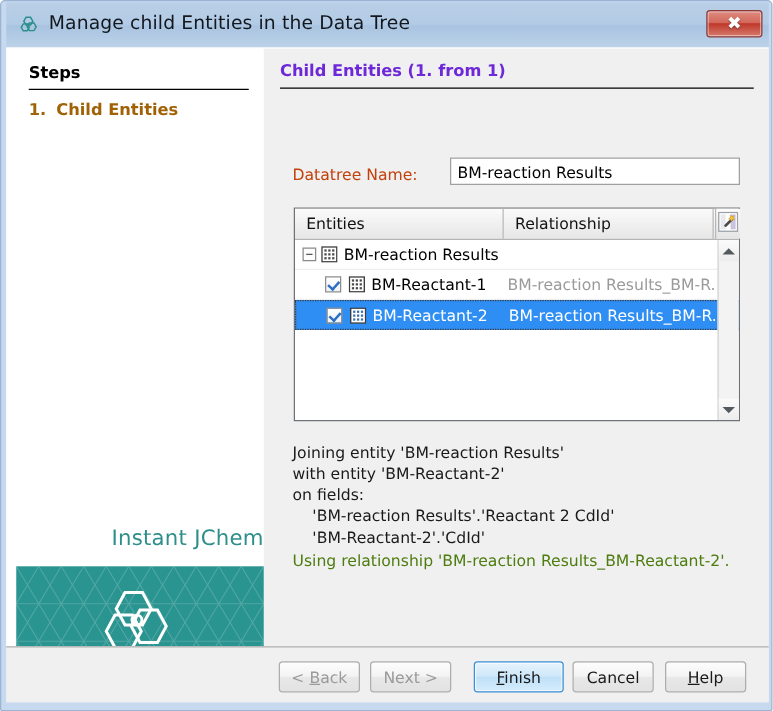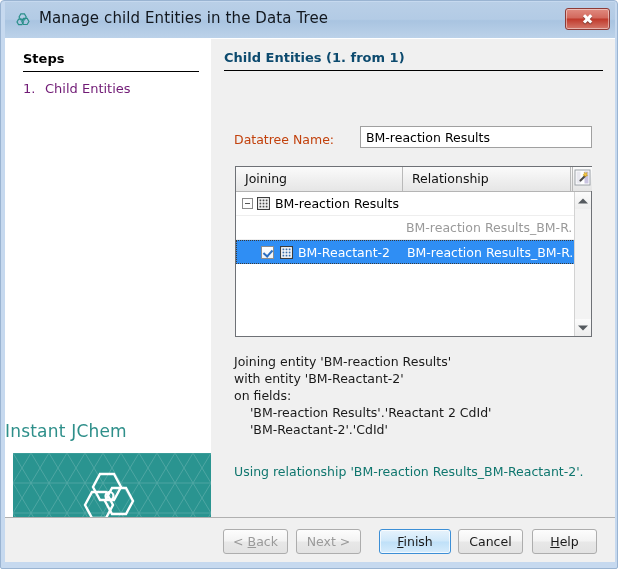--- a/index.html
+++ b/index.html
@@ -107,32 +107,32 @@
     left: 18px; top: 32px;
     width: 176px;
     height: 0;
     border-top: 1px solid #000000;
   }
   .step-item {
     position: absolute;
     left: 18px; top: 42px;
     width: 180px;
     font-size: 13px;
-    font-weight: normal;
-    color: #701a75;
+    font-weight: bold;
+    color: #a16207;
     white-space: nowrap;
   }
   .step-num { display: inline-block; width: 22px; }
 
   
   .brand-label {
     position: absolute;
     left: 0; top: 382px;
     width: 206px;
-    text-align: left;
+    text-align: right;
     font-size: 17px;
     color: #2e8f8a;
     letter-spacing: 0.2px;
   }
   .brand-panel {
     position: absolute;
     left: 8px; top: 414px;
     width: 198px;
     height: 90px;
     background: #2a9490;
@@ -157,21 +157,21 @@
     left: 207px; top: 0;
     width: 403px;
     height: 478px;
     background: #f0f0f0;
   }
   .panel-title {
     position: absolute;
     left: 12px; top: 11px;
     font-size: 13px;
     font-weight: bold;
-    color: #0c4a6e;
+    color: #6d28d9;
     white-space: nowrap;
   }
   .panel-rule {
     position: absolute;
     left: 12px; top: 31px;
     width: 379px;
     height: 0;
     border-top: 1px solid #000000;
   }
 
@@ -368,24 +368,24 @@
     position: absolute;
     left: 22px; top: 314px;
     width: 370px;
     font-size: 12.5px;
     color: #1a1a1a;
     line-height: 17px;
     white-space: pre;
   }
   .info-text2 {
     position: absolute;
-    left: 22px; top: 424px;
+    left: 22px; top: 401px;
     width: 370px;
     font-size: 12.5px;
-    color: #0f766e;
+    color: #4d7c0f;
     line-height: 17px;
     white-space: pre;
   }
 
   
   .button-bar {
     position: absolute;
     left: 0; top: 478px;
     width: 610px;
     height: 44px;
@@ -473,21 +473,21 @@
 
       <div class="main-panel">
         <div class="panel-title">Child Entities (1. from 1)</div>
         <div class="panel-rule"></div>
 
         <div class="dt-label">Datatree Name:</div>
         <input class="dt-input" type="text" value="BM-reaction Results" style="">
 
         <div class="table-wrap">
           <div class="thead">
-            <div class="th th-entities">Joining</div>
+            <div class="th th-entities">Entities</div>
             <div class="th th-rel">Relationship</div>
             <div class="th-btn">
               <svg class="wand-icon" viewBox="0 0 17 17">
                 <rect x="1" y="1" width="15" height="15" fill="#ffffff" stroke="#9aa0a6" stroke-width="1"></rect>
                 <rect x="2.5" y="2.5" width="4" height="12" fill="#e8e8ef"></rect>
                 <rect x="10.5" y="2.5" width="4" height="12" fill="#c9c3e0"></rect>
                 <path d="M6.5,11.5 L11.5,6.5" stroke="#4a4a4a" stroke-width="2.2" stroke-linecap="round"></path>
                 <path d="M10.2,3.2 l1.4,1.0 l1.6,-0.6 l-0.5,1.6 l1.0,1.4 l-1.7,0.1 l-0.9,1.4 l-0.6,-1.6 l-1.6,-0.5 l1.4,-0.9 z" fill="#f5c542" stroke="#c79a18" stroke-width="0.5"></path>
               </svg>
             </div>
@@ -511,20 +511,39 @@
                       <rect x="5.6" y="8.7" width="1.8" height="1.8"></rect>
                       <rect x="8.7" y="8.7" width="1.8" height="1.8"></rect>
                     </g>
                 </svg>
                 <span class="row-label">BM-reaction Results</span>
               </div>
               <div class="cell-rel"></div>
             </div>
 
             <div class="trow">
+              <div class="cell-entities">
+                <span class="indent"></span>
+                <span class="checkbox"></span>
+                <svg class="grid-icon" viewBox="0 0 13 13">
+                  <rect x="0.5" y="0.5" width="12" height="12" fill="#ffffff" stroke="#3c3c3c" stroke-width="1.2"></rect>
+                  <g fill="#4a4a4a">
+                      <rect x="2.5" y="2.5" width="1.8" height="1.8"></rect>
+                      <rect x="5.6" y="2.5" width="1.8" height="1.8"></rect>
+                      <rect x="8.7" y="2.5" width="1.8" height="1.8"></rect>
+                      <rect x="2.5" y="5.6" width="1.8" height="1.8"></rect>
+                      <rect x="5.6" y="5.6" width="1.8" height="1.8"></rect>
+                      <rect x="8.7" y="5.6" width="1.8" height="1.8"></rect>
+                      <rect x="2.5" y="8.7" width="1.8" height="1.8"></rect>
+                      <rect x="5.6" y="8.7" width="1.8" height="1.8"></rect>
+                      <rect x="8.7" y="8.7" width="1.8" height="1.8"></rect>
+                    </g>
+                </svg>
+                <span class="row-label">BM-Reactant-1</span>
+              </div>
               <div class="cell-rel">BM-reaction Results_BM-R...</div>
             </div>
 
             <div class="trow selected">
               <div class="cell-entities">
                 <span class="indent"></span>
                 <span class="checkbox"></span>
                 <svg class="grid-icon" viewBox="0 0 13 13">
                   <rect x="0.5" y="0.5" width="12" height="12" fill="#ffffff" stroke="#3c3c3c" stroke-width="1.2"></rect>
                   <g fill="#3b6fa8">

